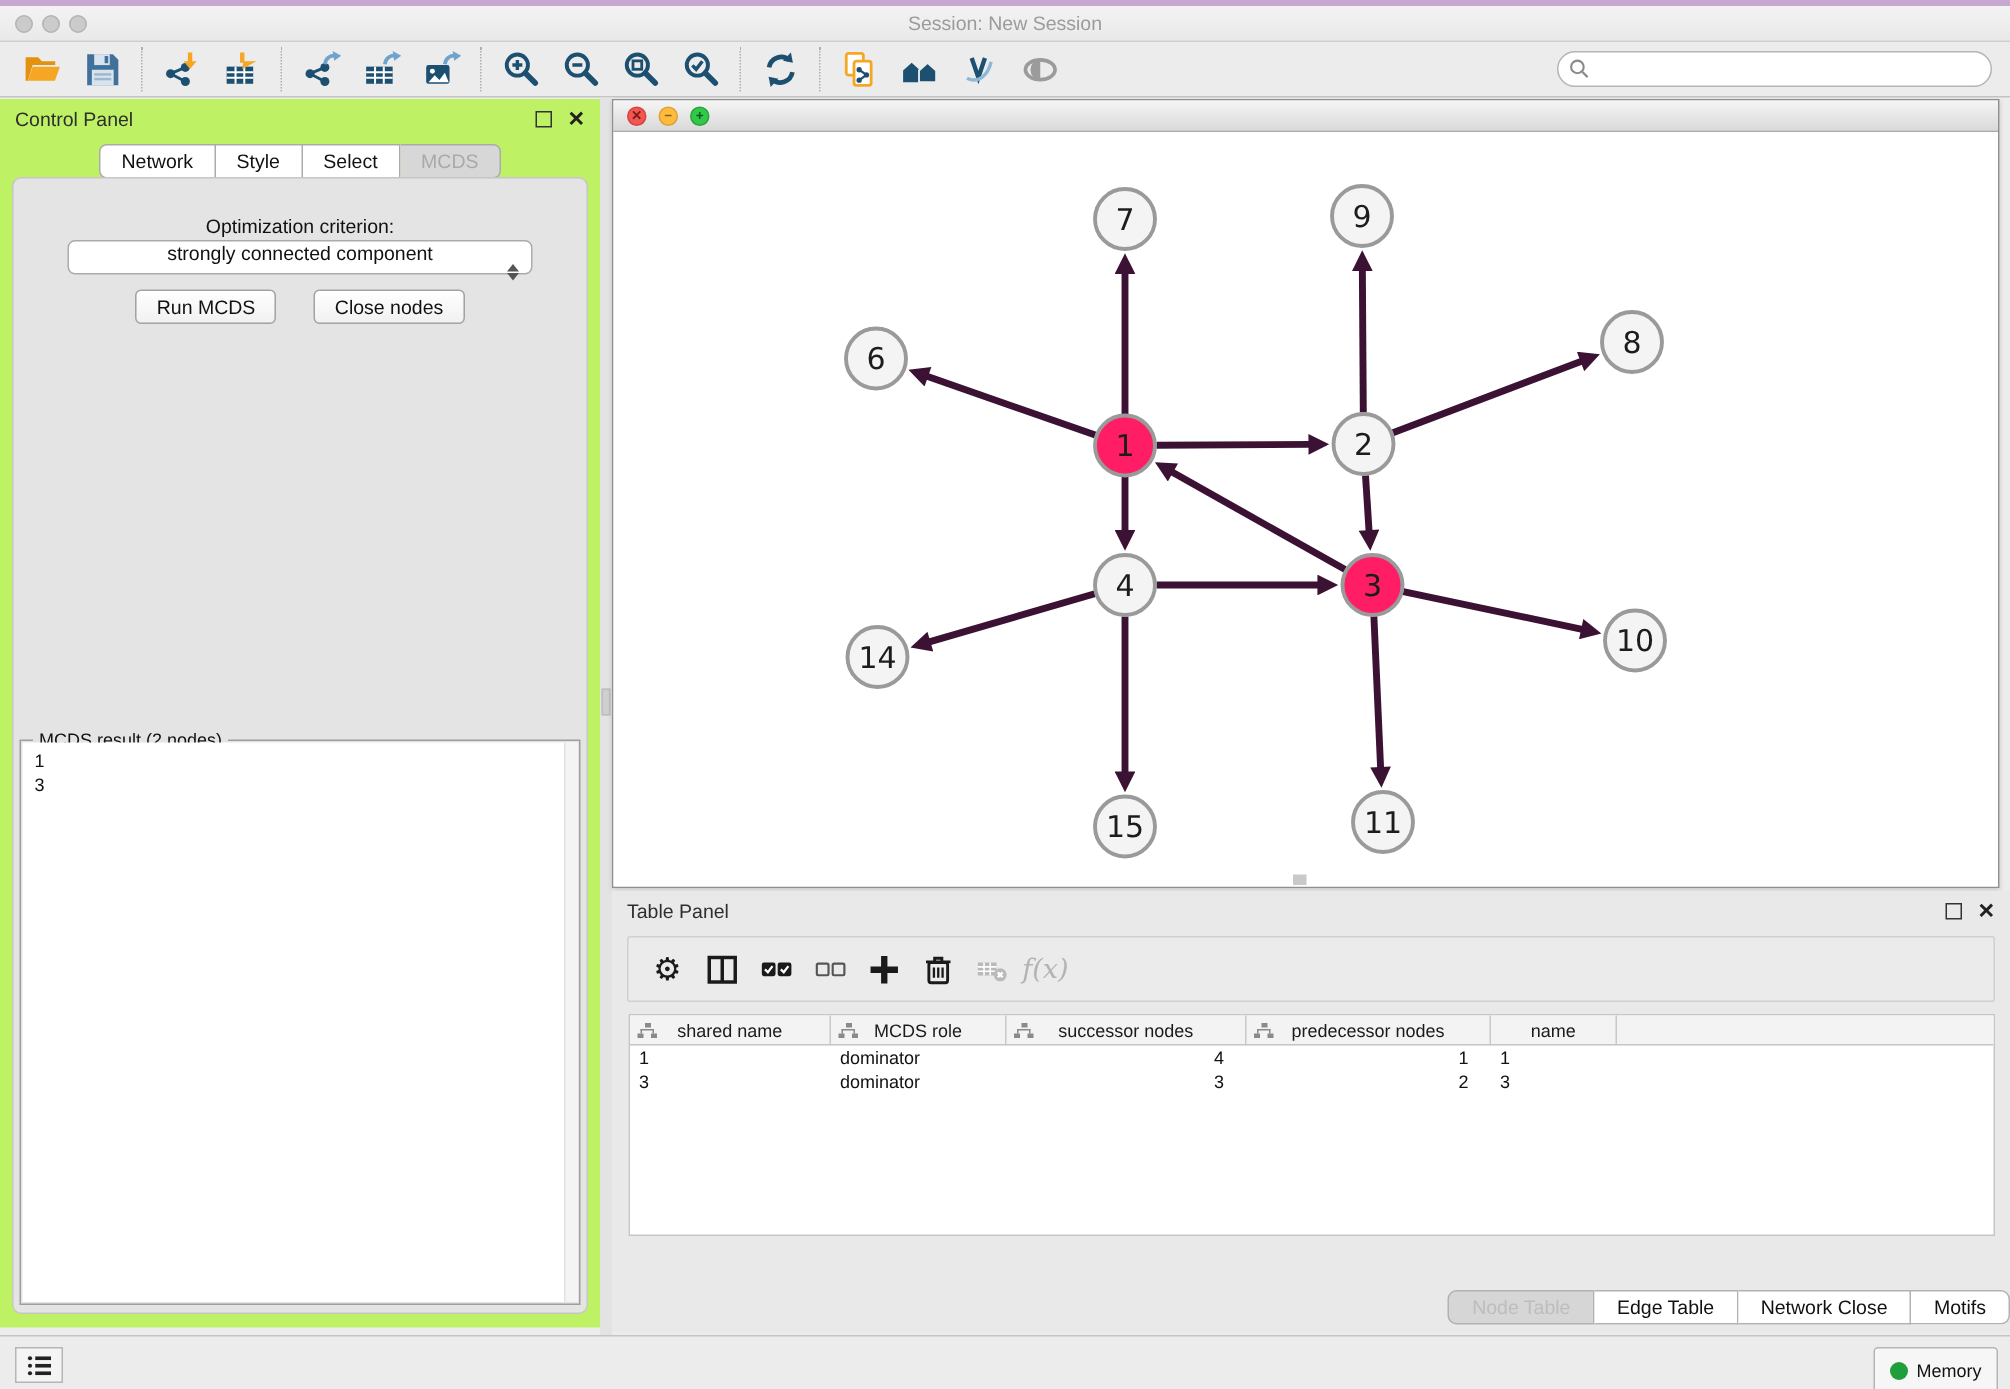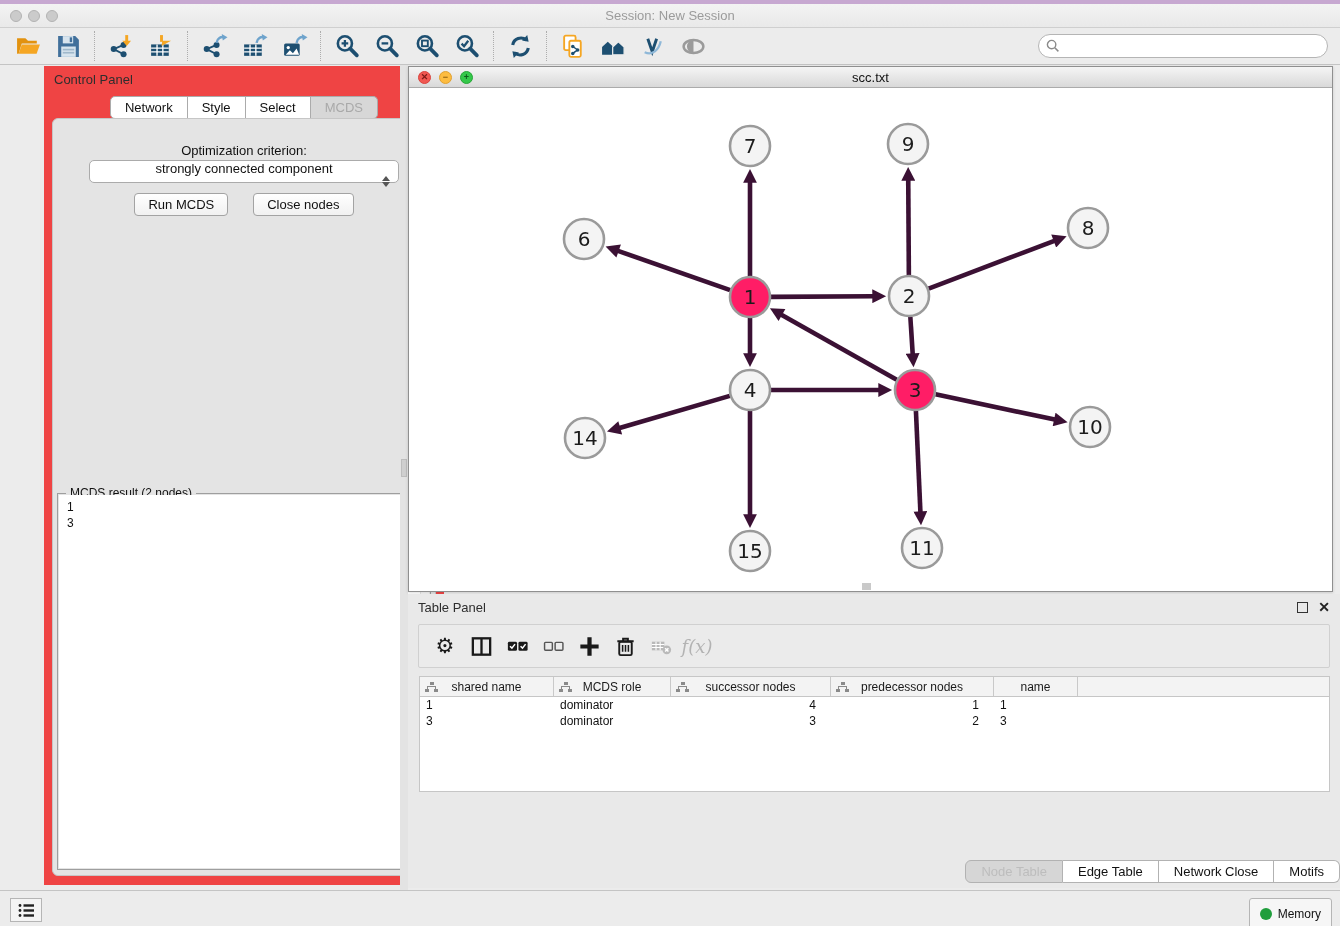--- a/index.html
+++ b/index.html
@@ -20,21 +20,21 @@
   .tb-btn { width:40px; height:34px; border:none; background:transparent; display:flex;
     align-items:center; justify-content:center; cursor:default; }
   .tb-btn svg { width:27px; height:27px; }
   .tb-sep { width:1px; height:30px; border-left:1px dotted #adadad; margin:0 6px; }
   #search-wrap { position:absolute; right:12px; top:6px; }
   #search-input { width:290px; height:24px; border:1px solid #b5b5b5; border-radius:12px;
     padding:0 10px 0 26px; font-size:13px; background:#fff; outline:none; }
   #search-icon { position:absolute; left:8px; top:5px; width:14px; height:14px; }
 
   
-  #control-panel { position:absolute; left:0; top:66px; width:400px; height:819px; background:#ef4444;margin-left:44px; }
+  #control-panel { position:absolute; left:0; top:66px; width:400px; height:819px; background:#bef264; }
   .panel-head { height:26px; display:flex; align-items:center; padding:0 10px; }
   .panel-title { font-size:13px; color:#2e2e2e; }
   .panel-head .spacer { flex:1; }
   .float-icon { width:11px; height:11px; border:1.6px solid #333; margin-right:10px; }
   .close-icon { font-size:14px; font-weight:bold; color:#222; line-height:1; }
   #cp-tabs { position:absolute; left:0; right:0; top:30px; display:flex; justify-content:center; }
   .cp-tab { font-size:13px; padding:3px 14px; background:#fff; border:1px solid #ababab;
     border-left:none; color:#111; }
   .cp-tab:first-child { border-left:1px solid #ababab; border-radius:5px 0 0 5px; }
   .cp-tab.selected { background:#d7d7d7; color:#a9a9a9; border-radius:0 5px 5px 0; }
@@ -80,21 +80,21 @@
 
   
   #table-panel { position:absolute; left:408px; right:0; top:594px; height:294px; background:#e9e9e9; }
   #tp-toolbar { position:absolute; left:10px; right:10px; top:30px; height:44px; background:#ebebeb;
     border:1px solid #d0d0d0; border-radius:2px; display:flex; align-items:center; padding-left:8px; }
   .tp-btn { width:36px; height:38px; border:none; background:transparent; display:flex; align-items:center;
     justify-content:center; }
   .tp-btn svg { width:25px; height:25px; }
   .tp-btn .glyph { font-size:21px; color:#1a1a1a; font-family:"DejaVu Sans",sans-serif; }
   .tp-btn .fx { font-family:"DejaVu Serif",serif; font-style:italic; font-size:18px; color:#b3b3b3; }
-  #node-table { position:absolute; left:11px; top:82px; width:911px; height:116px; background:#fff;
+  #node-table { position:absolute; left:11px; top:82px; width:911px; height:148px; background:#fff;
     border:1px solid #c6c6c6; }
   #nt-header { display:flex; height:20px; background:#f3f3f3; border-bottom:1px solid #c6c6c6; }
   .nt-hcell { display:flex; align-items:center; justify-content:center; gap:5px; font-size:12px; color:#1a1a1a;
     border-right:1px solid #c9c9c9; position:relative; }
   .hier-icon { width:13px; height:11px; position:absolute; left:5px; top:5px; }
   .hier-icon i { position:absolute; width:4px; height:3px; background:#8a8a8a; }
   .hier-icon i.t { left:4.5px; top:0; }
   .hier-icon i.l { left:0; top:7px; }
   .hier-icon i.r { left:9px; top:7px; }
   .hier-icon u { position:absolute; left:2px; top:3.5px; width:9px; height:3px;
@@ -310,21 +310,20 @@
 
 <div id="splitter">
   <div id="splitter-grip"></div>
 </div>
 
 <div id="network-window">
   <div id="net-titlebar">
     <span class="tl red">✕</span>
     <span class="tl yellow">−</span>
     <span class="tl green">+</span>
-    <div id="net-title">scc.txt</div>
   </div>
   <div id="graph-canvas">
     <svg id="graph-svg" width="923" height="503" viewBox="0 0 923 503">
         <defs>
           <marker id="arrow" viewBox="0 0 10 10" refX="0.5" refY="5" markerUnits="strokeWidth" markerWidth="3.4" markerHeight="3" orient="auto">
             <path d="M0 0L10 5L0 10z" fill="#3b1134"></path>
           </marker>
         </defs>
         <line x1="341" y1="188" x2="341" y2="94" stroke="#3b1134" stroke-width="4.6" marker-end="url(#arrow)"></line>
         <line x1="321.1752536154717" y1="202.07328138371903" x2="208.98527951633417" y2="162.87437477076736" stroke="#3b1134" stroke-width="4.6" marker-end="url(#arrow)"></line>

